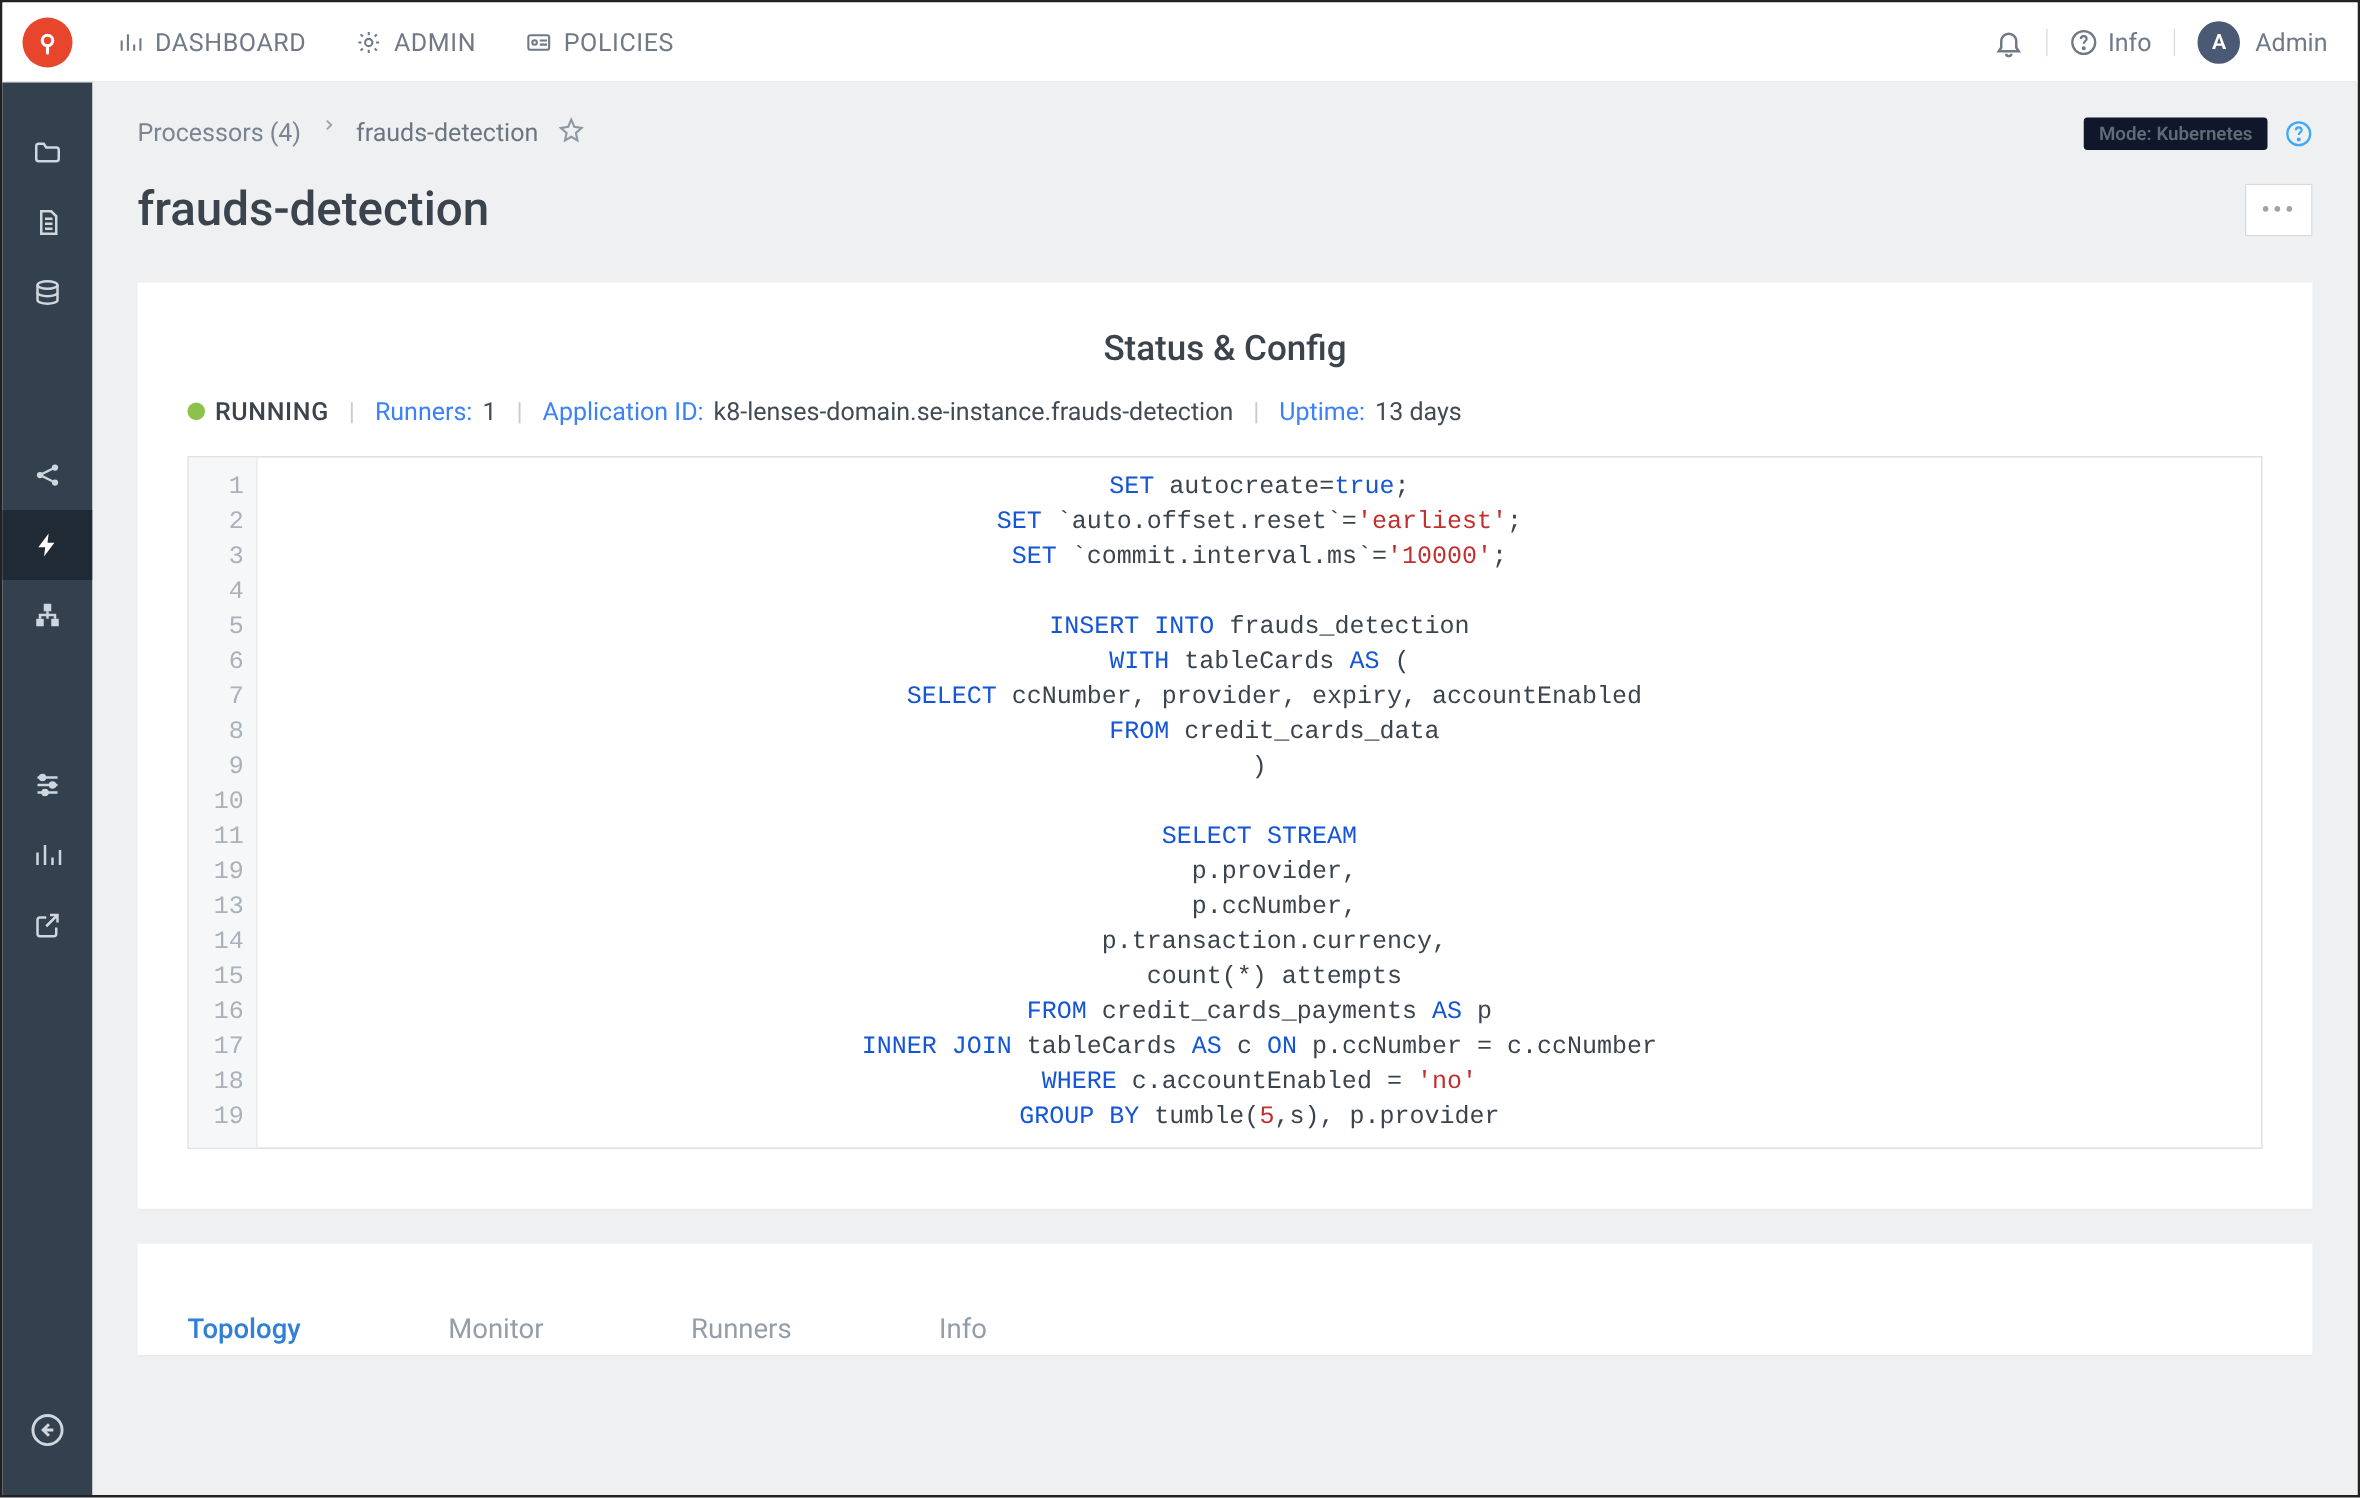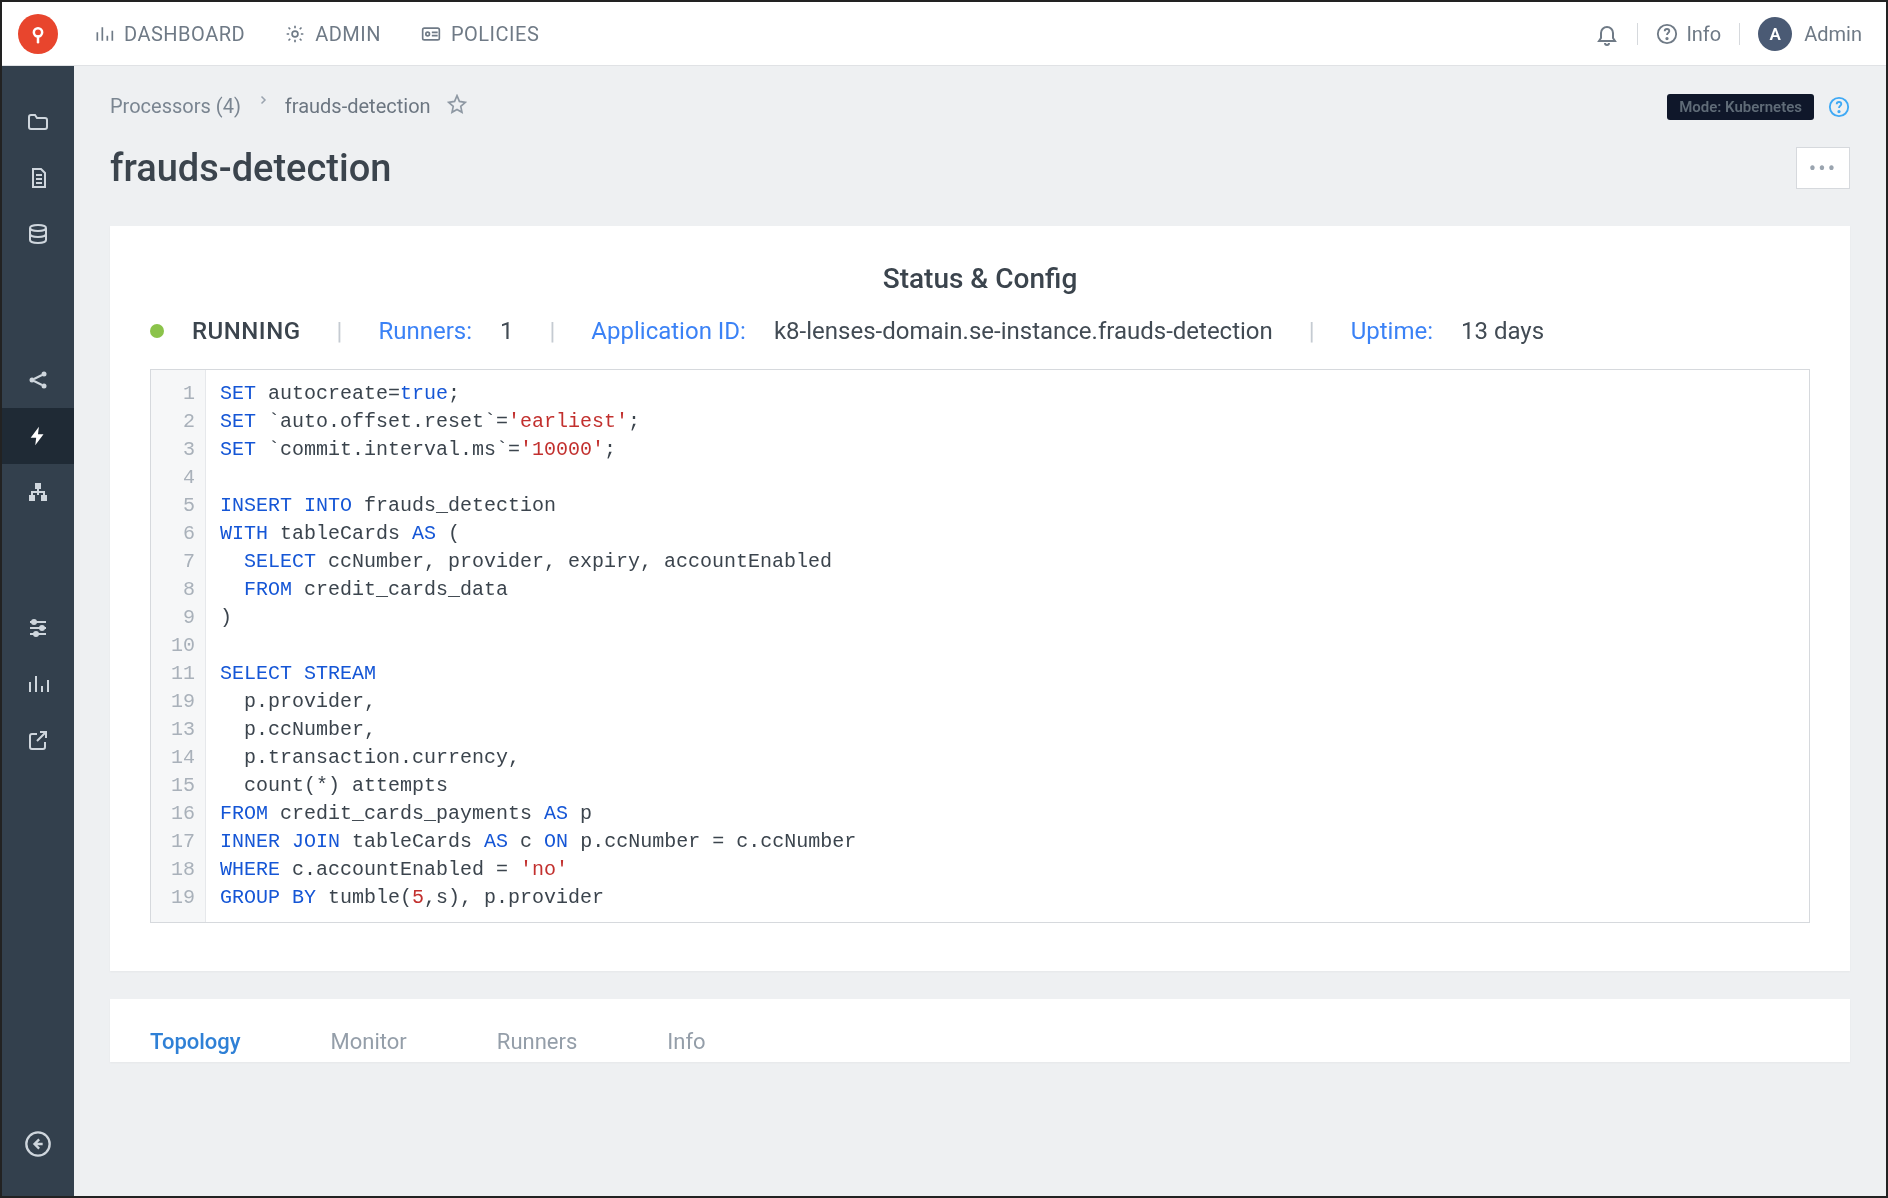--- a/index.html
+++ b/index.html
@@ -167,22 +167,22 @@
   }
   .card h2 {
     font-size: 28px;
     font-weight: 500;
     color: #3b444d;
     margin-bottom: 22px;
     text-align: center;
   }
   .status-line {
     display: flex; align-items: center;
-    gap: 28px;
-    font-size: 24px;
+    gap: 8px;
+    font-size: 20px;
     color: #6f7a86;
     margin-bottom: 24px;
   }
   .dot-run {
     width: 14px; height: 14px; border-radius: 50%;
     background: #8bc34a;
   }
   .status-running { color: #3b444d; font-weight: 500; letter-spacing: 0.5px; }
   .sdiv { color: #c5cbd2; padding: 0 8px; }
   .klabel { color: #3b82f6; }
@@ -204,38 +204,40 @@
     user-select: none;
     border-right: 1px solid #e6e8eb;
   }
   .gutter .ln { display: block; min-width: 26px; }
   .code {
     padding: 10px 14px;
     white-space: pre;
     color: #3b444d;
     overflow: auto;
     flex: 1;
+    text-align: center;
   }
   .kw  { color: #1556d6; }   
   .str { color: #c2302e; }   
   .bv  { color: #1556d6; }   
   .num { color: #c2302e; }   
 
   
   .tabs-card {
     background: #fff;
     margin-top: 28px;
     padding: 30px 40px 0 40px;
     box-shadow: 0 1px 2px rgba(0,0,0,0.04);
   }
   .tabs {
-    display: flex; gap: 90px;
+    display: flex; gap: 118px;
     font-size: 22px;
     color: #949ea9;
     padding-bottom: 0;
+    margin-top: 26px;
   }
   .tab { cursor: pointer; padding-bottom: 8px; }
   .tab.active {
     color: #2f80d6;
     font-weight: 500;
   }
 
   svg { display: block; }
 </style>
 </head>

